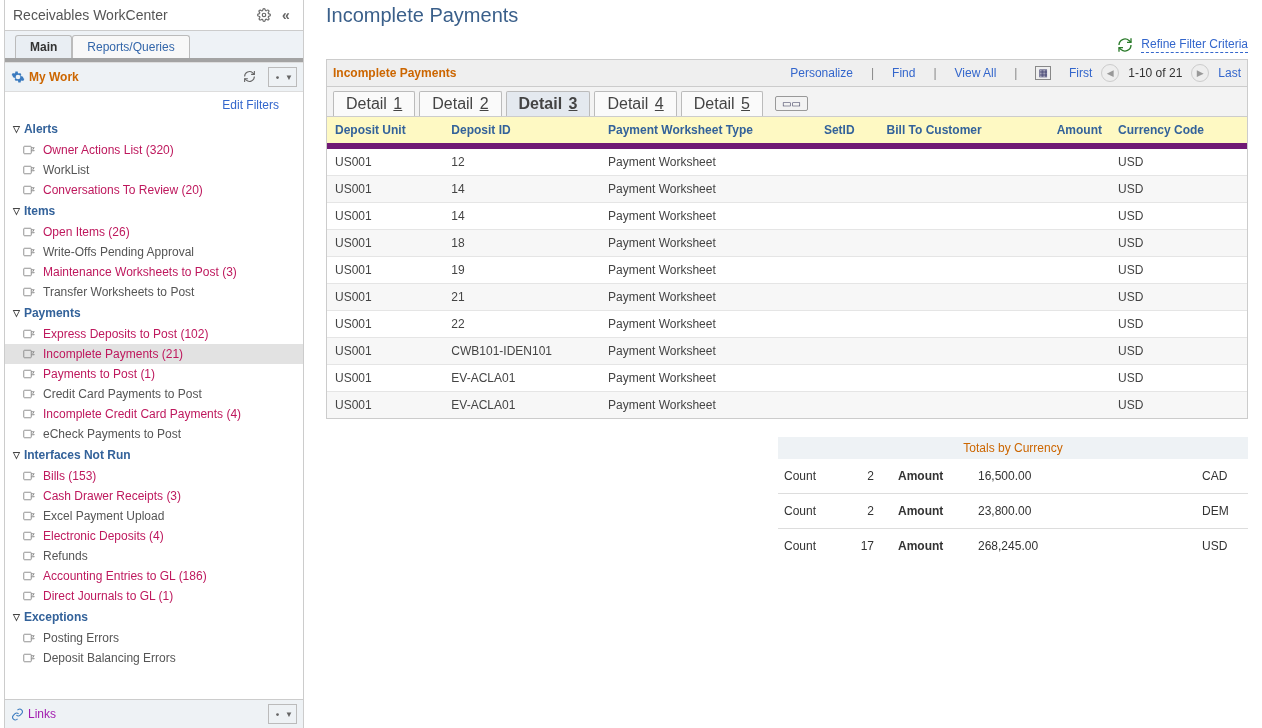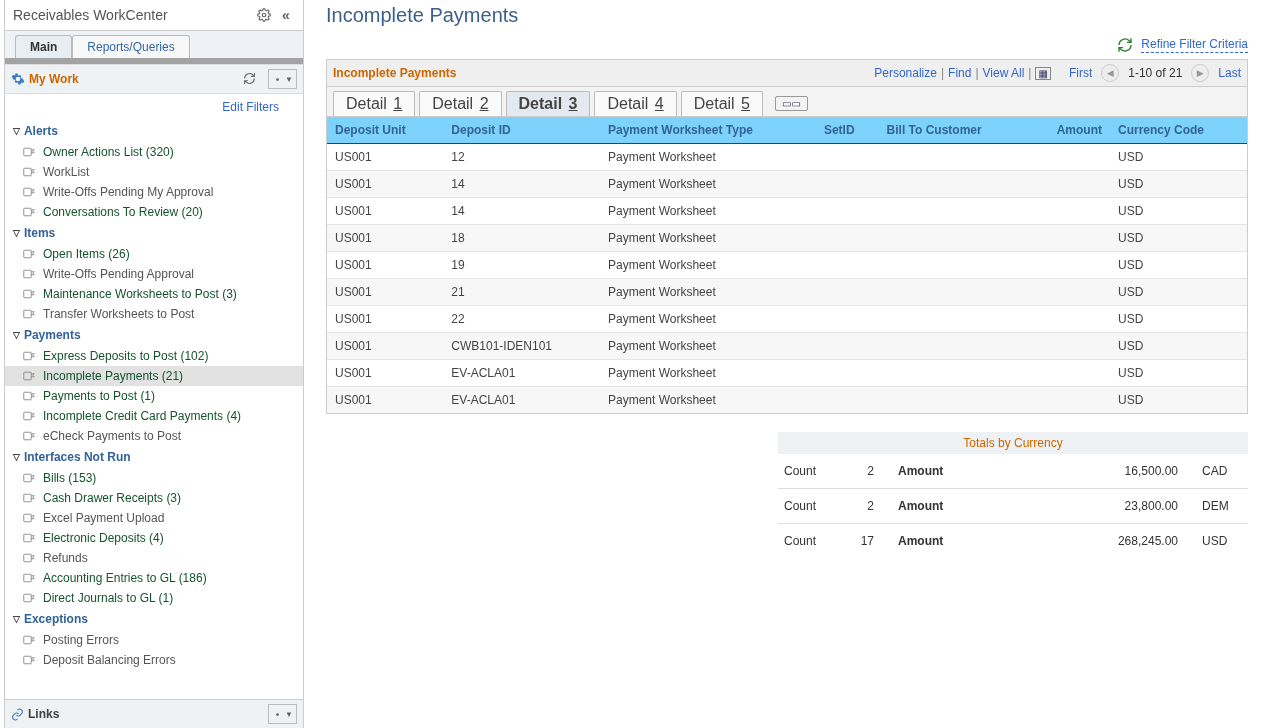--- a/index.html
+++ b/index.html
@@ -1,67 +1,67 @@
 <!DOCTYPE html>
 <html><head>
 <meta charset="utf-8">
 <style>
 html,body{margin:0;padding:0;font-family:Arial,Helvetica,sans-serif;font-size:12px;color:#333;background:#fff}
 .layout{display:flex;width:1262px;height:728px;overflow:hidden}
 .sidebar{width:298px;border-right:1px solid #ccc;display:flex;flex-direction:column;border-left:1px solid #ccc;margin-left:4px}
 .sb-header{display:flex;align-items:center;padding:6px 8px;border-bottom:1px solid #ccc;color:#555;font-size:14px}
 .sb-header .title{flex:1}
 .icon-btn{width:18px;height:18px;display:inline-flex;align-items:center;justify-content:center;color:#666;cursor:pointer;margin-left:4px}
-.sb-tabs{display:flex;border-bottom:6px solid #a3a3a3;padding:4px 10px 0 10px;background:#eef2f6}
+.sb-tabs{display:flex;border-bottom:4px solid #a3a3a3;padding:4px 10px 0 10px;background:#eef2f6}
 .sb-tab{padding:4px 14px;border:1px solid #bbb;border-bottom:none;background:#f8f8f8;color:#3366aa;font-size:12px;margin-right:0;border-top-left-radius:3px;border-top-right-radius:3px;cursor:pointer}
 .sb-tab.active{background:#e9eef3;color:#333;font-weight:bold}
 .sb-section-hdr{display:flex;align-items:center;background:#eef2f5;border-top:1px solid #ddd;border-bottom:1px solid #ddd;padding:4px 6px}
 .sb-section-hdr .gear{color:#3b7bbf;margin-right:4px}
 .sb-section-hdr .label{color:#cc6600;font-weight:bold;flex:1}
 .sb-section-hdr .tools{display:flex;gap:6px;color:#666}
 .edit-filters{text-align:right;padding:6px 24px 6px 6px;color:#3366cc;cursor:pointer}
 .group-hdr{padding:4px 8px;cursor:pointer;color:#33629a;font-weight:bold;display:flex;align-items:center;gap:4px}
 .group-hdr .tri{font-size:9px;color:#444}
 .item-row{display:flex;align-items:center;padding:2px 6px 2px 18px;line-height:16px}
 .item-row .doc-icon{width:14px;height:12px;margin-right:6px;color:#888;display:inline-flex;align-items:center}
-.item-row a{color:#14532d;text-decoration:none;cursor:pointer}
+.item-row a{color:#be185d;text-decoration:none;cursor:pointer}
 .item-row .inactive{color:#555}
 .item-row.selected{background:#e2e2e2}
 .links-hdr{display:flex;align-items:center;padding:4px 6px;border-top:1px solid #ccc;background:#eef2f5}
 .links-hdr .chain{color:#3b7bbf;margin-right:4px}
-.links-hdr .label{color:#404040;font-weight:bold;flex:1}
+.links-hdr .label{color:#a21caf;font-weight:normal;flex:1}
 .main{flex:1;padding:0 14px 14px 22px;overflow:auto}
 .page-title{color:#3a5f8a;font-size:20px;padding:4px 0 10px 0}
 .toolbar-row{display:flex;justify-content:flex-end;align-items:center;gap:8px;margin-bottom:6px}
 .refine{color:#3366cc;border-bottom:1px dashed #3366cc;cursor:pointer;padding-bottom:1px}
 .grid-frame{border:1px solid #ccc}
 .grid-title-row{display:flex;align-items:center;background:#efefef;border-bottom:1px solid #ccc;padding:4px 6px}
 .grid-title{color:#cc6600;font-weight:bold;flex:0 0 auto;margin-right:auto}
-.grid-links{display:flex;align-items:center;gap:4px;color:#3366cc}
+.grid-links{display:flex;gap:18px;color:#3366cc}
 .grid-links span.sep{color:#888}
 .nav-group{display:flex;align-items:center;gap:9px;color:#3366cc;margin-left:18px}
 .nav-btn{width:16px;height:16px;border-radius:50%;background:#eee;border:1px solid #ccc;display:inline-flex;align-items:center;justify-content:center;color:#999;font-size:9px}
 .detail-tabs{display:flex;align-items:center;background:#f3f3f3;border-bottom:1px solid #ccc;padding:4px 6px 0 6px;gap:4px}
 .detail-tab{padding:3px 12px;border:1px solid #bbb;border-bottom:none;background:#fafafa;color:#444;cursor:pointer;border-top-left-radius:2px;border-top-right-radius:2px;font-size:16px}
 .detail-tab .num{text-decoration:underline;margin-left:2px}
 .detail-tab.active{background:#e4e9ef;font-weight:bold}
 .show-all-tabs{border:1px solid #999;border-radius:2px;padding:1px 6px;color:#335;margin-left:8px;font-size:10px;cursor:pointer}
 table.data{width:100%;border-collapse:collapse}
-table.data th{background:#7dd3fc;color:#33629a;font-weight:bold;text-align:left;padding:6px 8px;border-bottom:1px solid #701a75;font-size:12px}
+table.data th{background:#fef9c3;color:#33629a;font-weight:bold;text-align:left;padding:6px 8px;border-bottom:6px solid #701a75;font-size:12px}
 table.data th.right{text-align:right}
 table.data td{padding:6px 8px;border-top:1px solid #e5e5e5;color:#444}
 table.data tr:nth-child(even) td{background:#f7f7f7}
 .totals-box{width:470px;margin-left:auto;margin-top:18px}
 .totals-hdr{background:#eef2f5;color:#cc6600;text-align:center;padding:4px;font-weight:normal}
 .totals-row{display:flex;padding:10px 6px;border-bottom:1px solid #ddd;color:#333}
 .totals-row:last-child{border-bottom:none}
 .totals-row .lbl{width:60px;font-weight:normal}
 .totals-row .cnt{width:30px;text-align:right;margin-right:24px}
 .totals-row .amt-lbl{width:80px;font-weight:bold}
-.totals-row .amt{flex:1;text-align:right;margin-right:24px}
+.totals-row .amt{flex:1;text-align:left;margin-right:24px}
 .totals-row .cur{width:40px}
 svg{display:block}
 a.link{color:#3366cc;cursor:pointer}
 </style>
 </head>
 <body>
 
 <div class="layout">
   <div class="sidebar">
     <div class="sb-header">
@@ -130,29 +130,20 @@
           </span>
           <span class="inactive">WorkList</span>
         </div>
         <div class="item-row">
           <span class="doc-icon">
             <svg width="12" height="10" viewBox="0 0 16 12" fill="none" stroke="currentColor" stroke-width="1.2">
               <rect x="1" y="1" width="10" height="10" rx="1"></rect>
               <path d="M11 3h4l-2 2 2 2h-4"></path>
             </svg>
           </span>
-          <span class="inactive">Write-Offs Pending My Approval</span>
-        </div>
-        <div class="item-row">
-          <span class="doc-icon">
-            <svg width="12" height="10" viewBox="0 0 16 12" fill="none" stroke="currentColor" stroke-width="1.2">
-              <rect x="1" y="1" width="10" height="10" rx="1"></rect>
-              <path d="M11 3h4l-2 2 2 2h-4"></path>
-            </svg>
-          </span>
           <a>Conversations To Review (20)</a>
         </div>
         <div class="group-hdr">
           <span class="tri">▽</span>
           <span>Items</span>
         </div>
         <div class="item-row">
           <span class="doc-icon">
             <svg width="12" height="10" viewBox="0 0 16 12" fill="none" stroke="currentColor" stroke-width="1.2">
               <rect x="1" y="1" width="10" height="10" rx="1"></rect>
@@ -211,20 +202,29 @@
           <a>Incomplete Payments (21)</a>
         </div>
         <div class="item-row">
           <span class="doc-icon">
             <svg width="12" height="10" viewBox="0 0 16 12" fill="none" stroke="currentColor" stroke-width="1.2">
               <rect x="1" y="1" width="10" height="10" rx="1"></rect>
               <path d="M11 3h4l-2 2 2 2h-4"></path>
             </svg>
           </span>
           <a>Payments to Post (1)</a>
+        </div>
+        <div class="item-row">
+          <span class="doc-icon">
+            <svg width="12" height="10" viewBox="0 0 16 12" fill="none" stroke="currentColor" stroke-width="1.2">
+              <rect x="1" y="1" width="10" height="10" rx="1"></rect>
+              <path d="M11 3h4l-2 2 2 2h-4"></path>
+            </svg>
+          </span>
+          <span class="inactive">Credit Card Payments to Post</span>
         </div>
         <div class="item-row">
           <span class="doc-icon">
             <svg width="12" height="10" viewBox="0 0 16 12" fill="none" stroke="currentColor" stroke-width="1.2">
               <rect x="1" y="1" width="10" height="10" rx="1"></rect>
               <path d="M11 3h4l-2 2 2 2h-4"></path>
             </svg>
           </span>
           <a>Incomplete Credit Card Payments (4)</a>
         </div>

